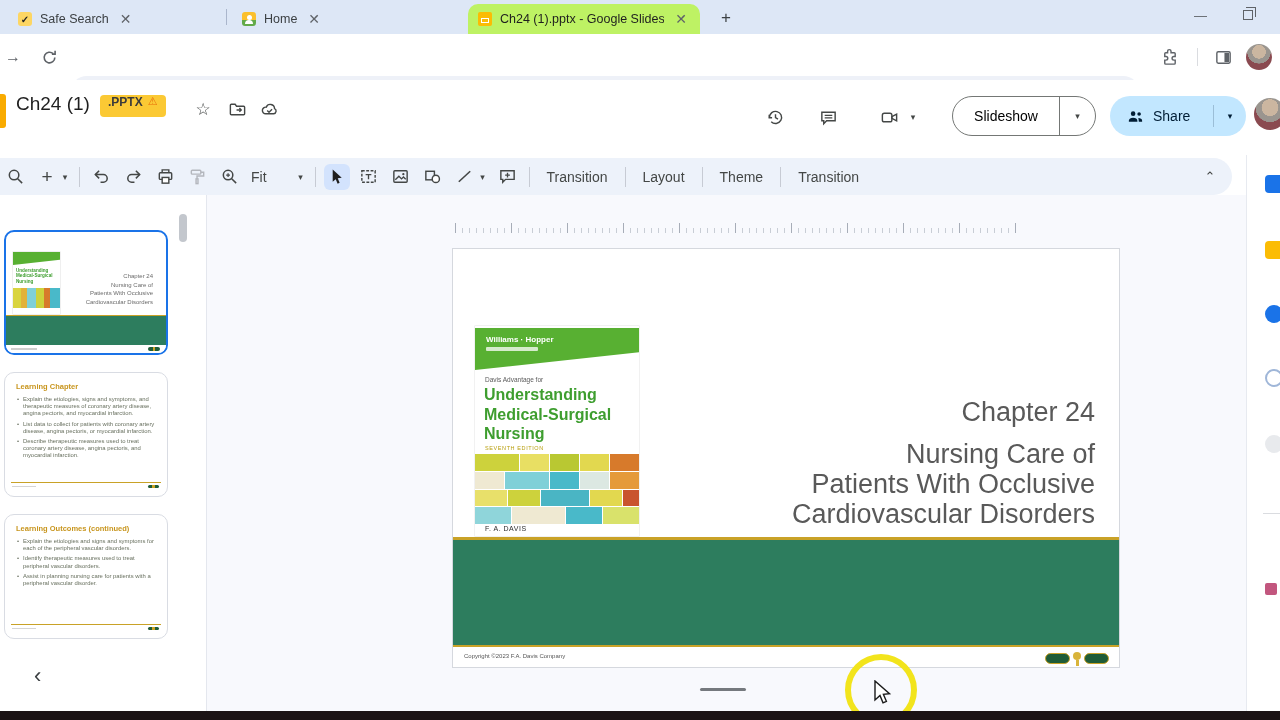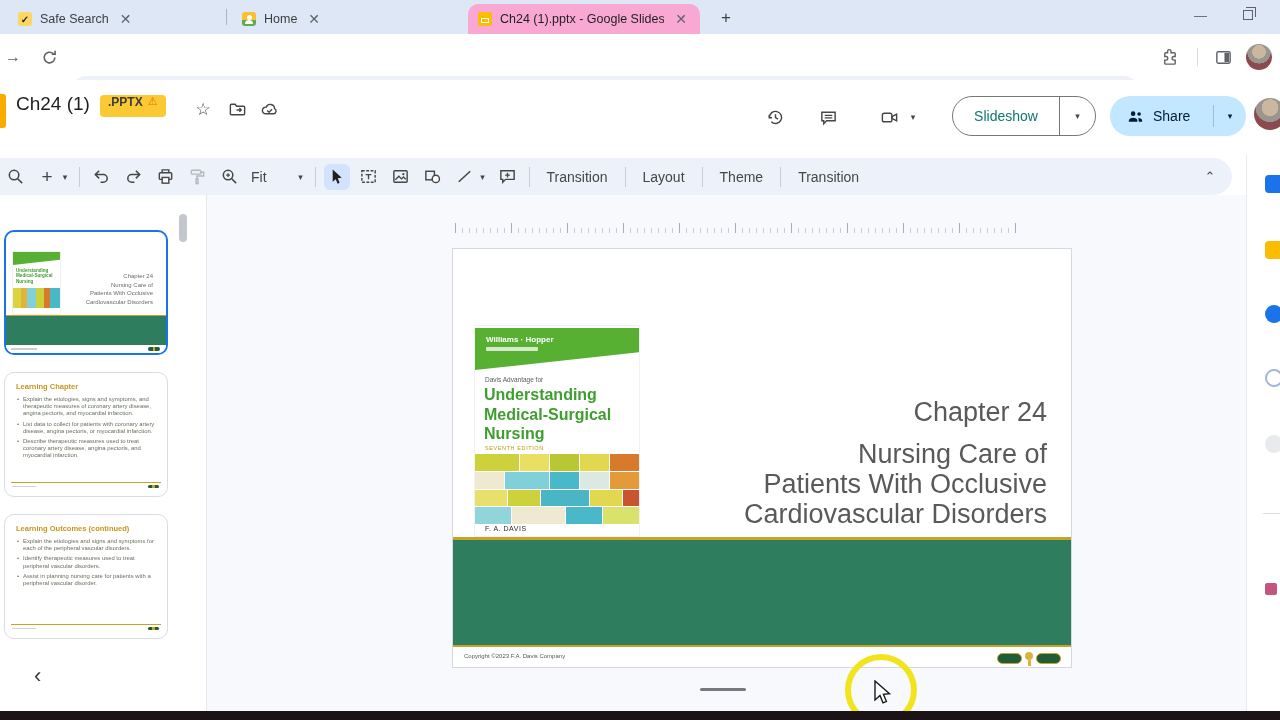--- a/index.html
+++ b/index.html
@@ -4,21 +4,21 @@
 <style>
   * { margin:0; padding:0; box-sizing:border-box; }
   html,body { background:#000; }
   #frame{ position:relative; width:1280px; height:720px; overflow:hidden;
           font-family:"Liberation Sans", sans-serif; background:#fff; }
 
   
   .tabbar{ position:absolute; left:0; top:0; width:1280px; height:34px; background:#dde7f6; }
   .tab{ position:absolute; top:4px; height:30px; display:flex; align-items:center; gap:8px;
         padding:0 10px; font-size:12.5px; color:#3c4043; }
-  .tab.active{ background:#f9a8d4; border-radius:10px 10px 0 0; color:#1f1f1f;text-align:right; }
+  .tab.active{ background:#bef264; border-radius:10px 10px 0 0; color:#1f1f1f;text-align:right; }
   .tab .label{ white-space:nowrap; overflow:hidden; max-width:150px; }
   .tab .close{ font-size:14px; color:#5f6368; line-height:1; padding:1px 3px; border-radius:50%; }
   .tabsep{ position:absolute; top:9px; width:1px; height:16px; background:#aab6cc; }
   .fav{ width:14px; height:14px; border-radius:3px; flex:0 0 auto; position:relative; }
   .fav-check{ background:#fdd663; color:#222; font-size:10px; font-weight:bold;
               display:flex; align-items:center; justify-content:center; }
   .fav-person{ background:linear-gradient(180deg,#fbc02d 55%,#62aa49 55%); }
   .fav-person i{ position:absolute; left:4.5px; top:2.5px; width:5px; height:5px; border-radius:50%; background:#fff; }
   .fav-person u{ position:absolute; left:3px; top:8px; width:8px; height:4px; border-radius:4px 4px 0 0; background:#fff; }
   .fav-slides{ background:#fbbc04; border-radius:2px; }
@@ -56,21 +56,21 @@
   .pptx .warn{ color:#e8710a; font-size:11px; font-weight:normal; }
   .hdico{ position:absolute; top:18px; width:22px; height:22px; color:#444746; display:flex;
           align-items:center; justify-content:center; font-size:17px; }
   .menus{ position:absolute; left:14px; top:44px; display:flex; }
   .menus span{ padding:4px 9px; font-size:15.5px; color:#1f1f1f; border-radius:6px; }
   .rt-ico{ position:absolute; top:24px; width:26px; height:26px; color:#444746; display:flex;
            align-items:center; justify-content:center; font-size:20px; }
   .caret{ font-size:9px; color:#444746; }
   .slideshow{ position:absolute; left:952px; top:16px; height:40px; width:144px; border:1px solid #747775;
               border-radius:20px; background:#fff; display:flex; align-items:stretch; }
-  .slideshow .lbl{ flex:1; display:flex; align-items:center; justify-content:center; font-size:14px; color:#0f766e; }
+  .slideshow .lbl{ flex:1; display:flex; align-items:center; justify-content:center; font-size:14px; color:#000000; }
   .slideshow .dd{ width:36px; border-left:1px solid #747775; display:flex; align-items:center; justify-content:center; }
   .sharebtn{ position:absolute; left:1110px; top:16px; height:40px; width:136px; border-radius:20px;
              background:#c2e7ff; display:flex; align-items:center; color:#001d35; }
   .sharebtn .pic{ margin-left:16px; }
   .sharebtn .lbl{ font-size:14px; font-weight:500; margin-left:8px; flex:1; }
   .sharebtn .dv{ width:1px; height:22px; background:rgba(0,29,53,.2); }
   .sharebtn .dd{ width:32px; text-align:center; }
 
   
   .toolbar{ position:absolute; left:-18px; top:158px; width:1250px; height:37px; background:#edf2fa;
@@ -115,21 +115,21 @@
   .lo-bullets div:before{ content:"•"; position:absolute; left:0; top:0; }
   .lo-foot{ position:absolute; left:6px; bottom:6px; width:150px; border-top:1.4px solid #c9a227; height:8px; }
   .lo-foot i{ position:absolute; left:1px; top:3px; width:24px; height:1.4px; background:#d4d4d4; }
   .lo-foot u{ position:absolute; right:2px; top:2px; width:11px; height:3.4px; background:linear-gradient(90deg,#1f5c38 0 40%,#c9a227 40% 60%,#1f5c38 60% 100%); border-radius:2px; }
 
   
   .ruler{ position:absolute; left:455px; top:27px; width:562px; height:11px;
      background-image:repeating-linear-gradient(90deg,#a7adb8 0 1px,transparent 1px 56px),
                       repeating-linear-gradient(90deg,#c8cdd5 0 1px,transparent 1px 7px);
      background-size:100% 10px,100% 5px; background-position:bottom left,bottom left; background-repeat:no-repeat,no-repeat; }
-  .slide{ position:absolute; left:452px; top:53px; width:620px; height:420px; background:#fff;
+  .slide{ position:absolute; left:452px; top:53px; width:668px; height:420px; background:#fff;
           border:1px solid #d5d8de; }
   .cover{ position:absolute; left:22px; top:77px; width:164px; height:210px; background:#fff;
           box-shadow:0 0 0 .5px #e3e3e3; }
   .cover-banner{ position:absolute; left:0; top:2px; width:100%; height:42px; background:#58b032;
                  clip-path:polygon(0 0,100% 0,100% 58%,0 100%); color:#fff; }
   .cover-authors{ position:absolute; left:11px; top:9px; font-size:8px; font-weight:bold; color:#fff; }
   .cover-authors2{ position:absolute; left:11px; top:21px; width:52px; height:4px; background:rgba(255,255,255,.75); border-radius:1px; }
   .cover-tagline{ position:absolute; left:10px; top:50px; font-size:6.5px; color:#5a5a5a; }
   .cover-title{ position:absolute; left:9px; top:59px; font-size:16px; line-height:19.5px; font-weight:600; color:#3e9e2f; }
   .cover-edition{ position:absolute; left:10px; top:119px; font-size:5.5px; letter-spacing:.6px; color:#b9a011; }

